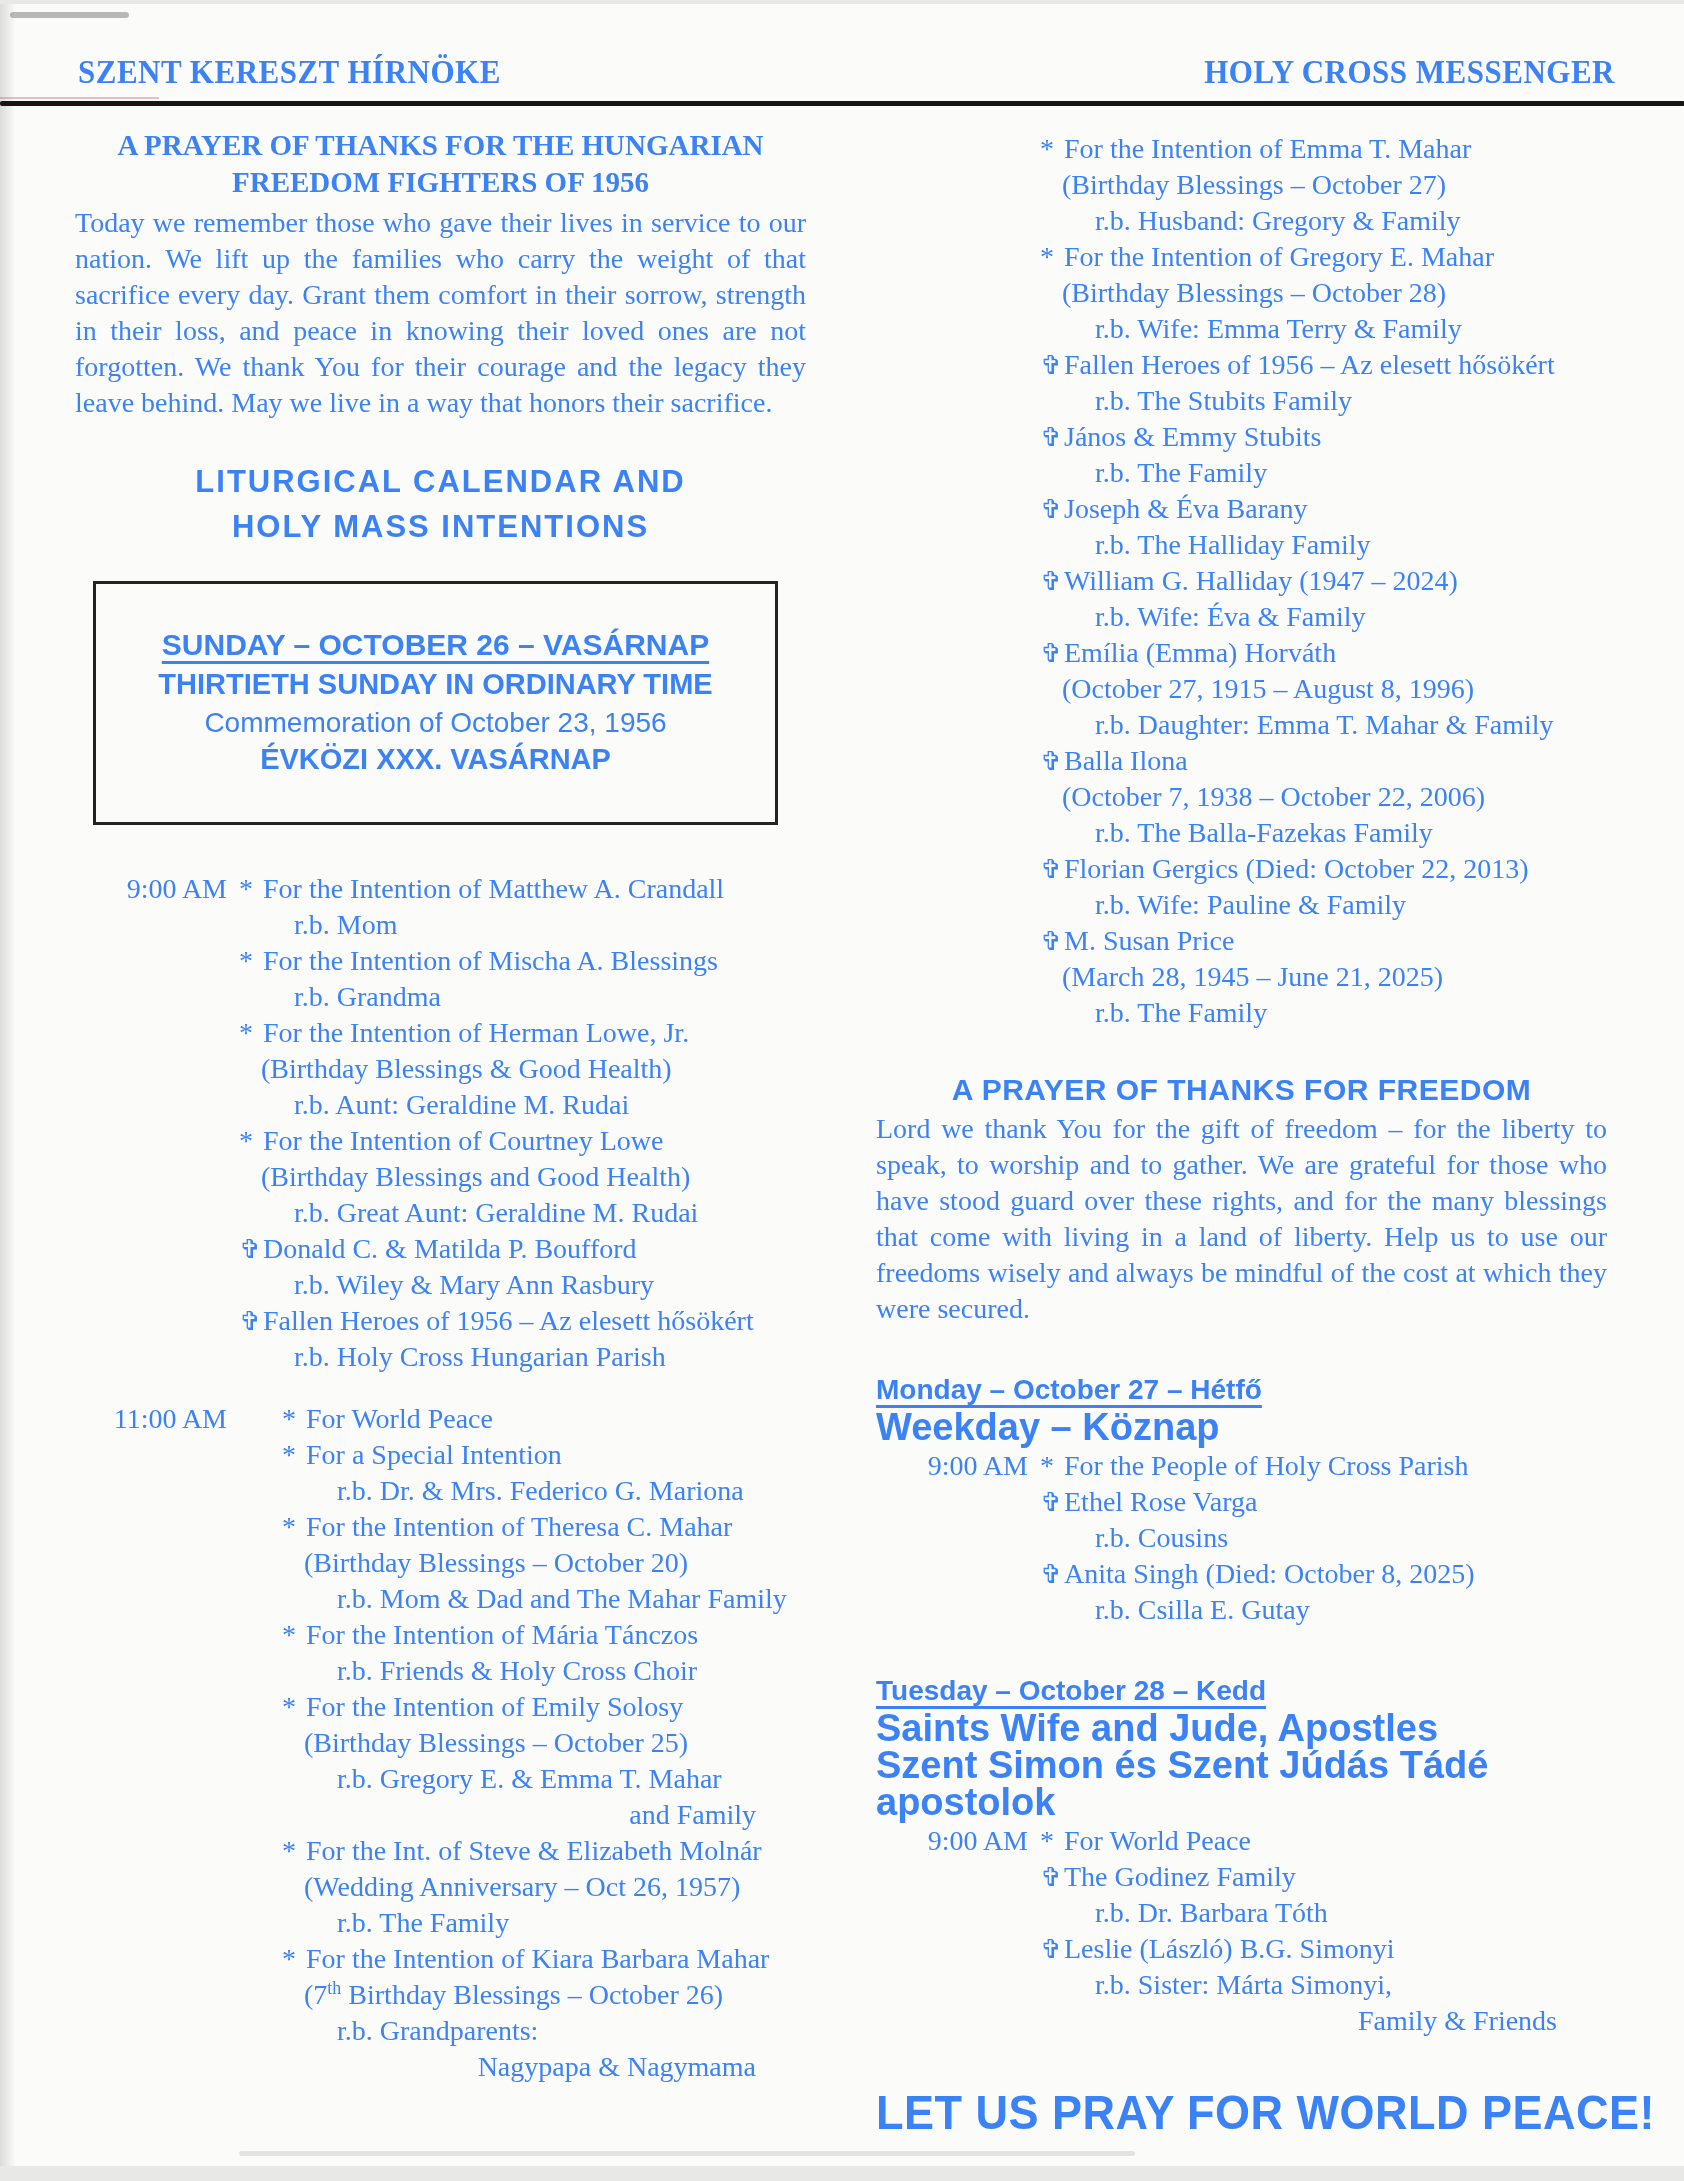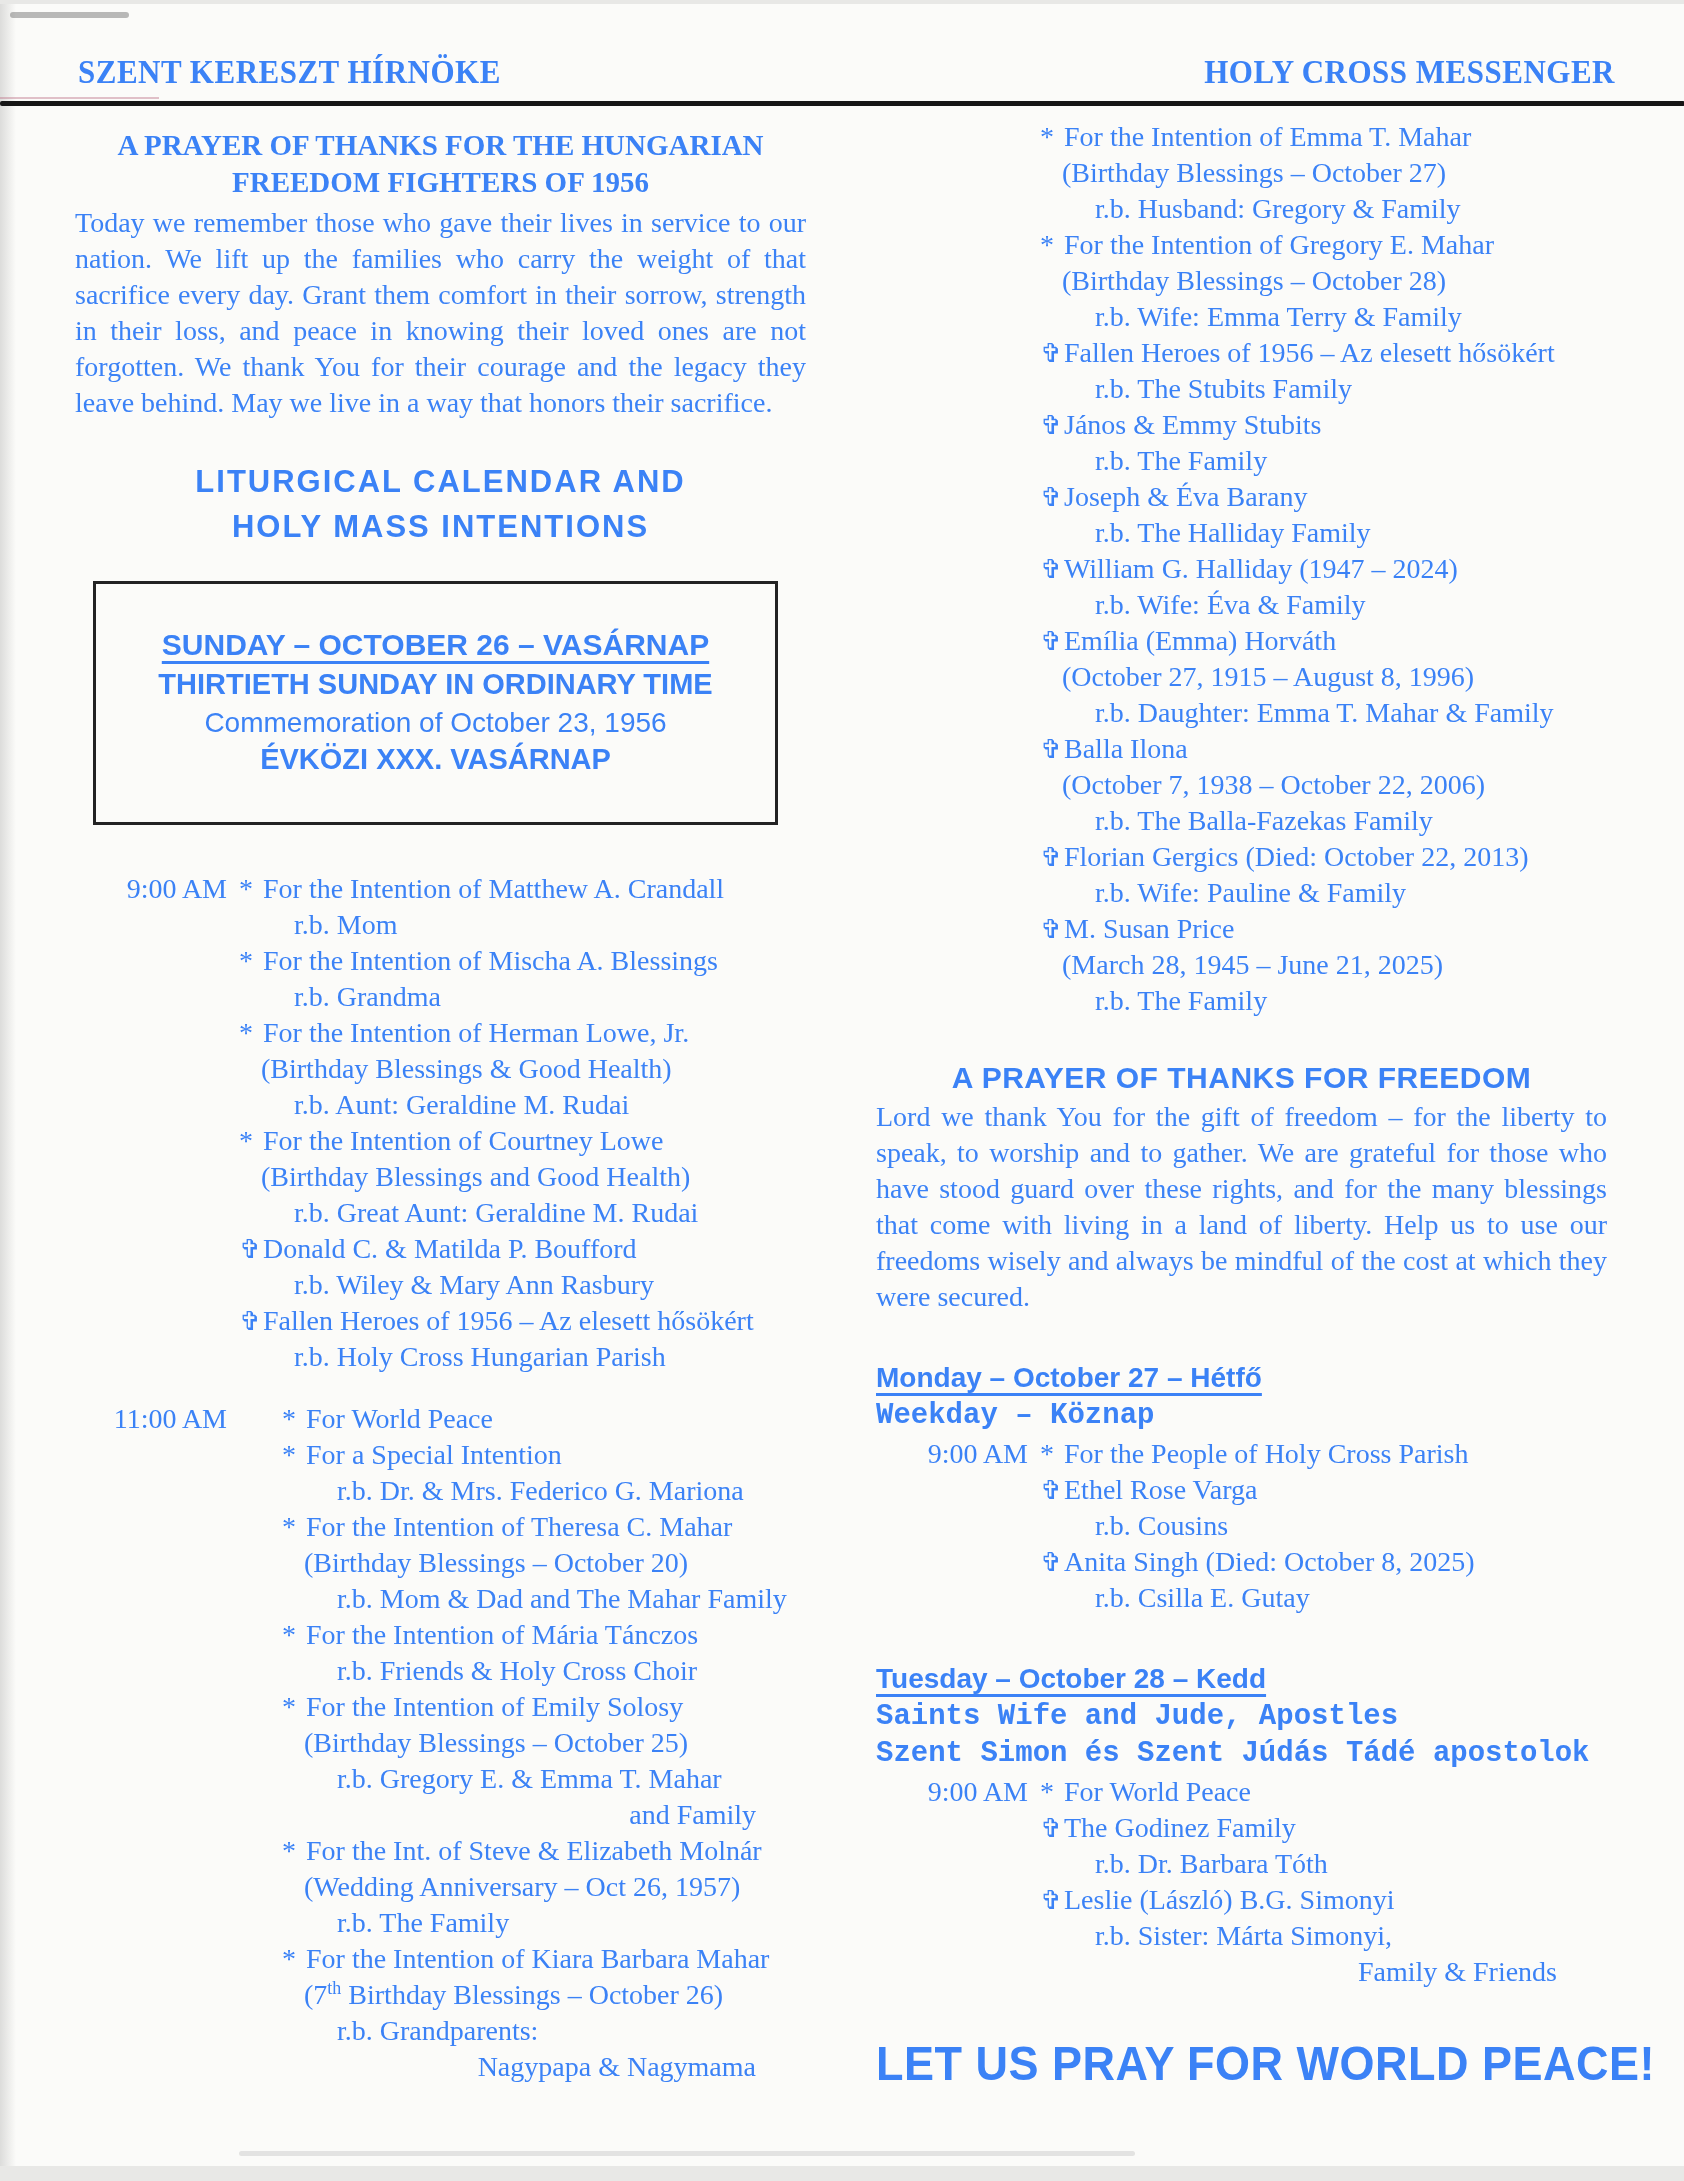--- a/index.html
+++ b/index.html
@@ -66,31 +66,31 @@
   .mass-block .entries{flex:1 1 auto; min-width:0;}
   .mi-line{font-size:28px; line-height:36px; white-space:nowrap;}
   .mi-line .marker{display:inline-block; width:24px;}
   .mi-line .marker.cross{font-family:"DejaVu Sans", sans-serif; font-size:26px;}
   .mi-line.paren{padding-left:22px;}
   .mi-line.rb{padding-left:55px;}
   .mi-line.cont{text-align:right; padding-right:50px;}
   .mi-line sup{font-size:18px; line-height:0;}
 
   
-  .cont-block{padding-top:12px;}
+  .cont-block{padding-top:24px;}
   .freedom-title{
     margin:40px 0 2px 0; text-align:center; font-weight:bold;
     font-size:30px; line-height:38px; font-family:"Liberation Sans", sans-serif; letter-spacing:0.5px;
   }
   .day-heading{
     margin-top:44px; font-family:"Liberation Sans", sans-serif; font-weight:bold;
     font-size:28px; line-height:38px;
     text-decoration:underline; text-decoration-thickness:3px; text-underline-offset:6px;
   }
-  .day-sub{font-family:Liberation Mono, monospace; font-weight:bold; font-size:29px; line-height:37px;}
+  .day-sub{font-family:Liberation Sans, sans-serif; font-weight:bold; font-size:38px; line-height:37px;}
   .mb-day{margin-top:2px;}
   .footer-banner{
     margin-top:48px; text-align:center; font-family:"Liberation Sans", sans-serif;
     font-weight:800; font-size:45px; letter-spacing:0.5px; transform:scaleY(1.05);
     white-space:nowrap;
   }
 </style>
 </head>
 <body>
 

